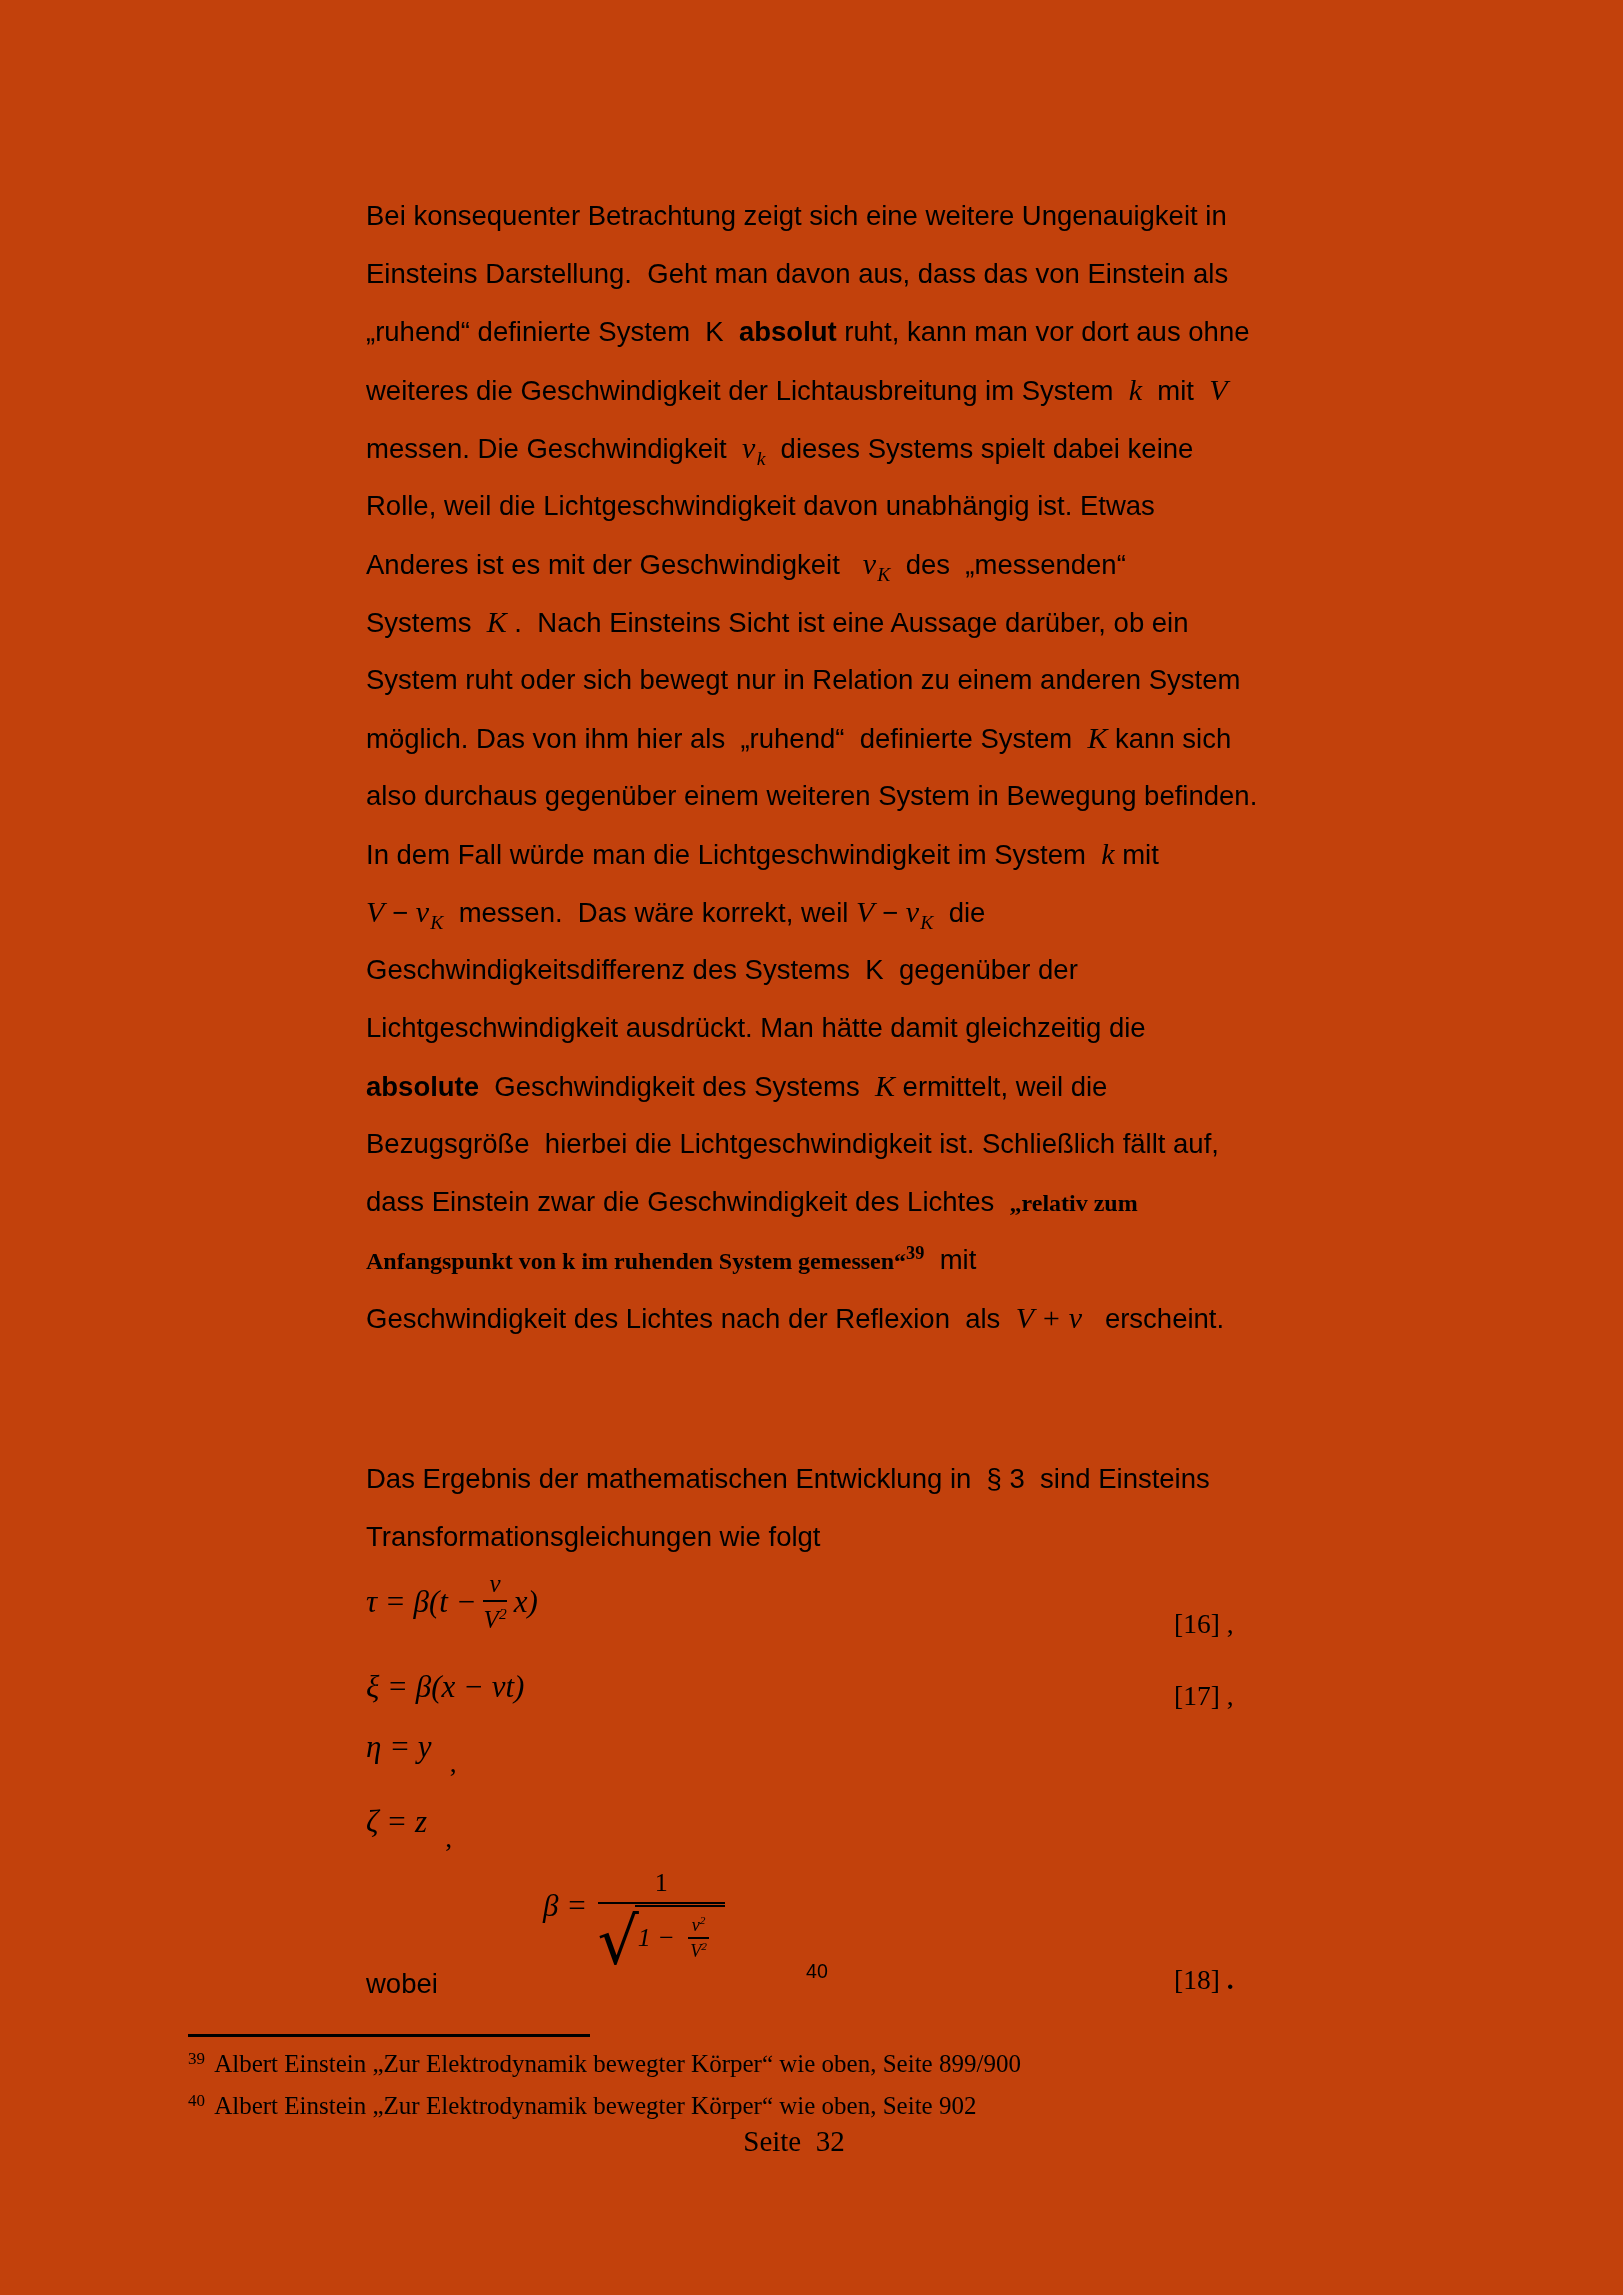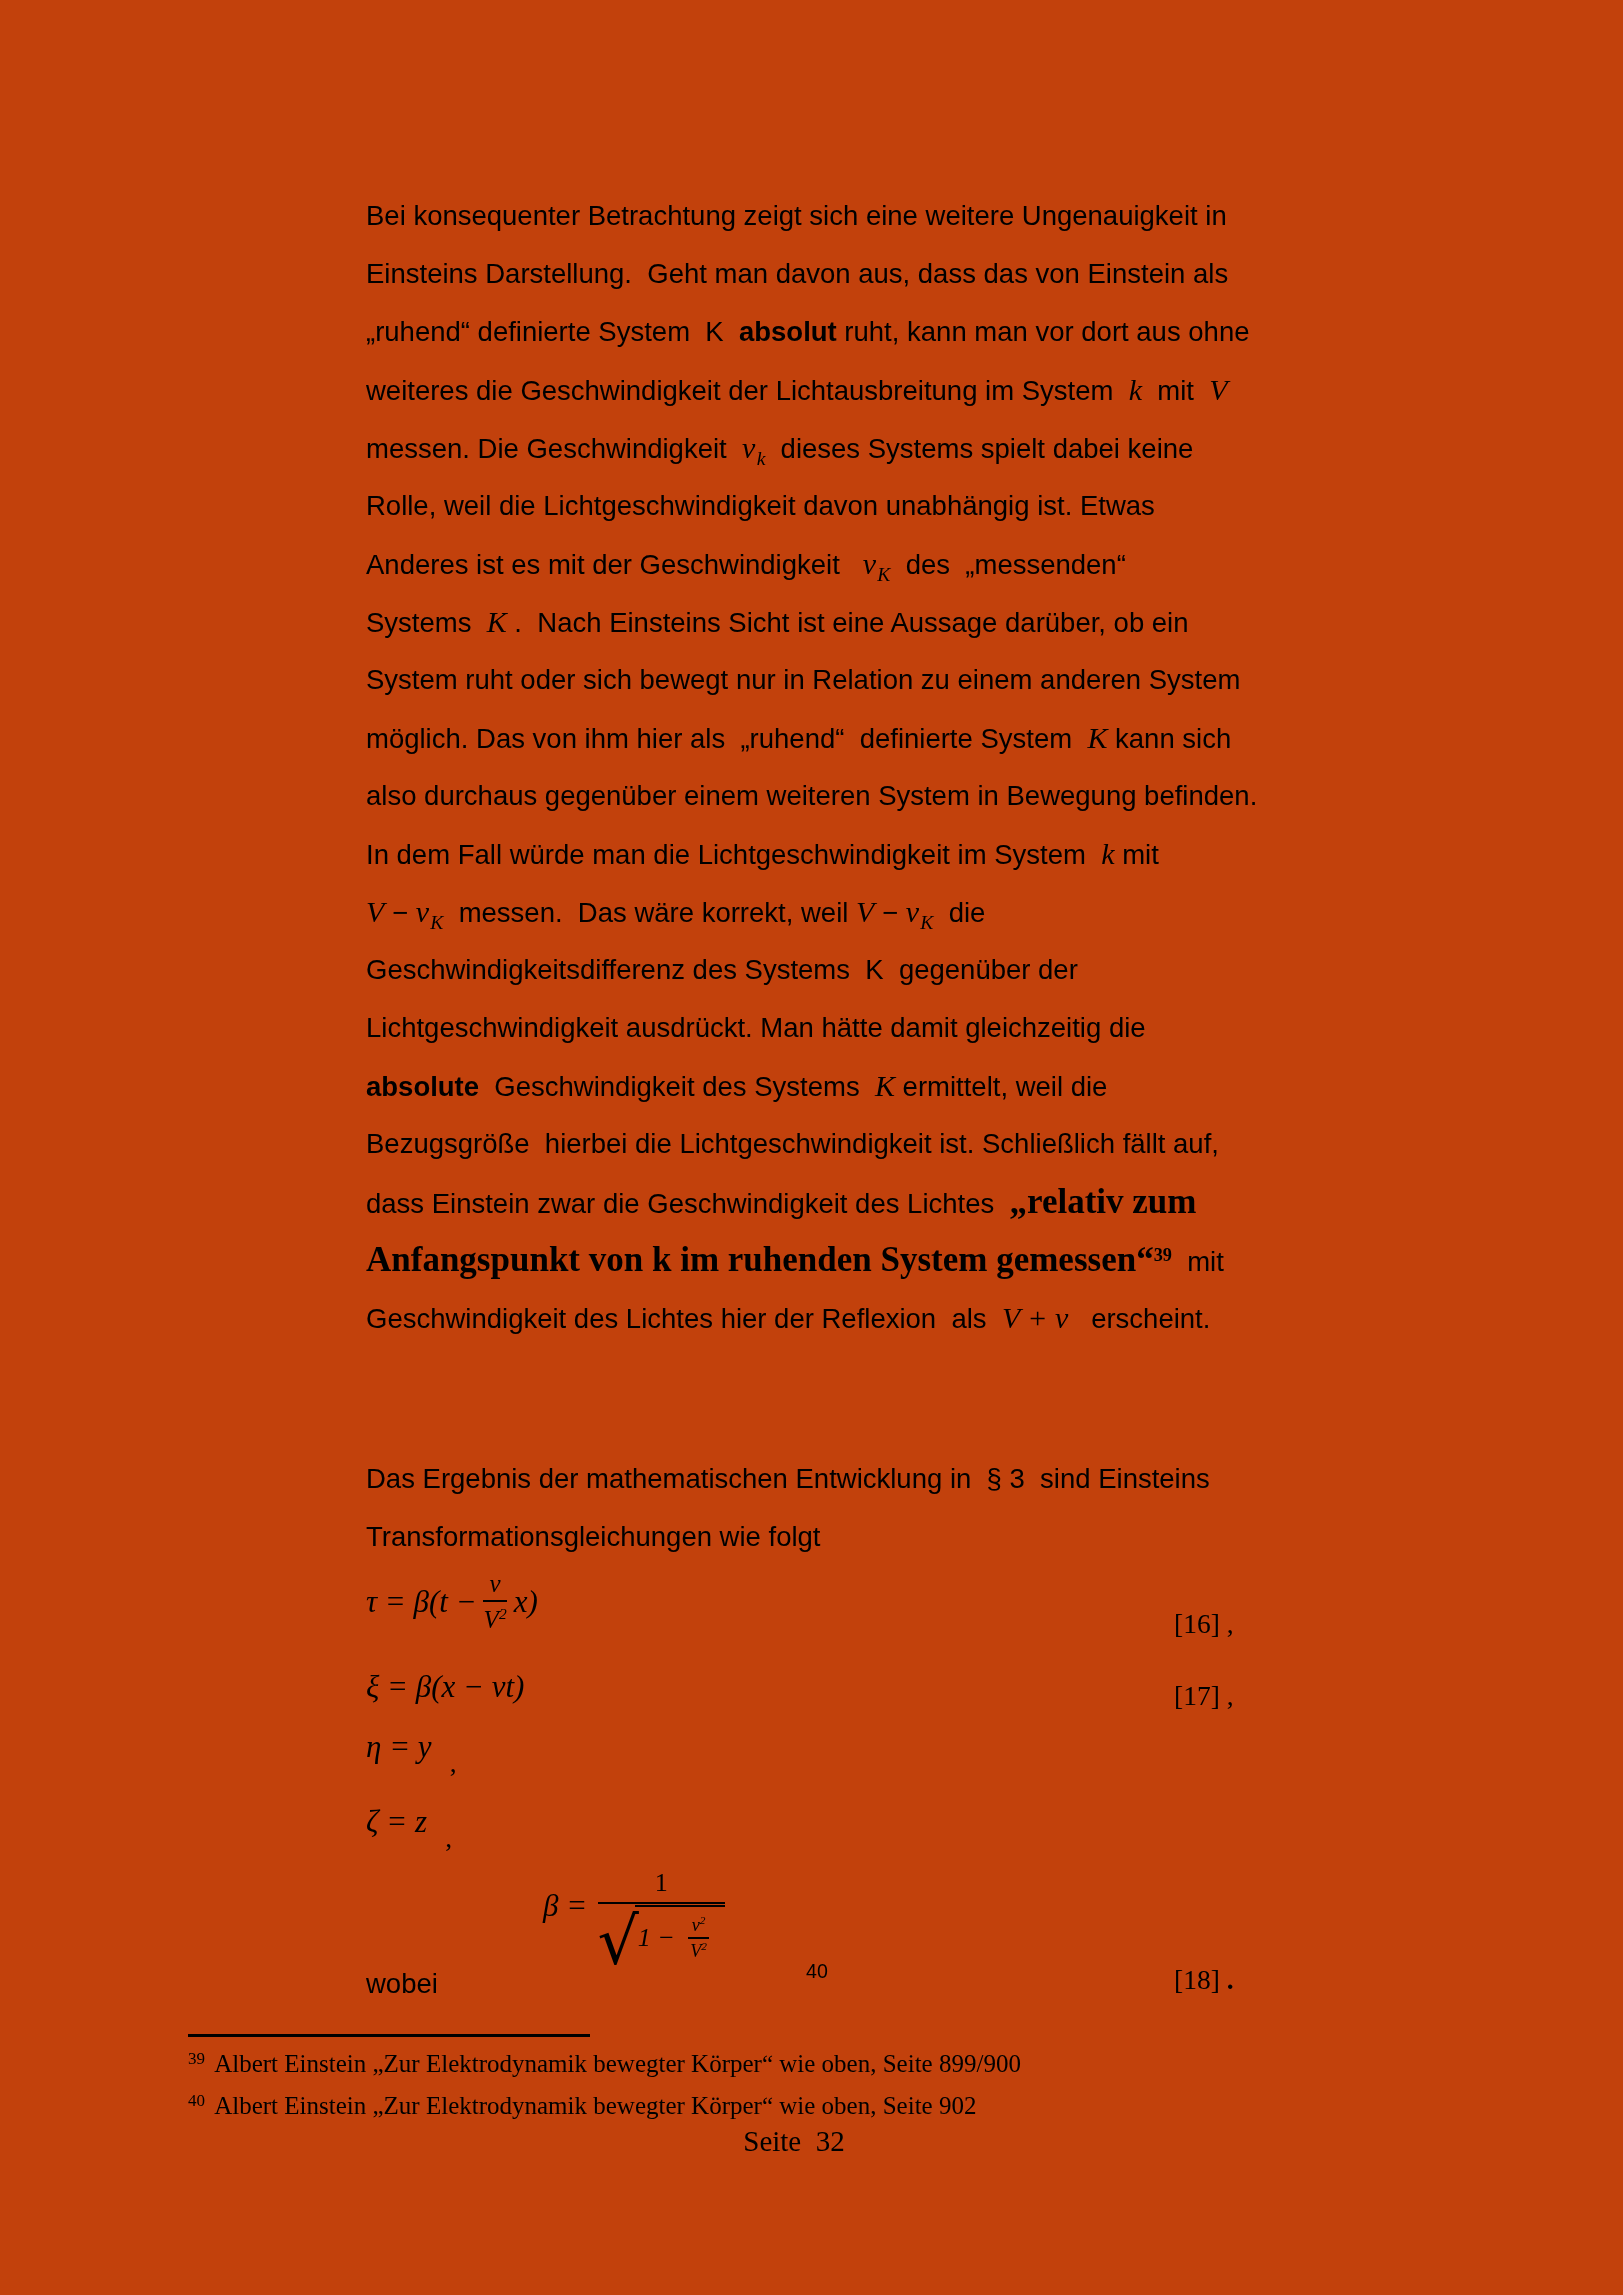--- a/index.html
+++ b/index.html
@@ -14,21 +14,21 @@
   
   .para{position:absolute;left:366px;width:1086px;
         font:27.5px/58px "Liberation Sans", sans-serif;}
   .p1{top:187px;}
   .p2{top:1450px;}
   .tl{height:58px;line-height:58px;white-space:pre;}
   .b{font-weight:bold;}
   .mi{font-family:"Liberation Serif", serif;font-style:italic;font-size:30px;}
   .msub{font-family:"Liberation Serif", serif;font-style:italic;font-size:19.6px;
         position:relative;top:6.5px;margin-left:1.3px;}
-  .bq{font-family:"Liberation Serif", serif;font-weight:bold;font-size:35px;}
+  .bq{font-family:"Liberation Serif", serif;font-weight:bold;font-size:24px;}
   .bqsup{font-family:"Liberation Serif", serif;font-weight:bold;font-size:18.3px;
          position:relative;top:-10.5px;}
   
   .eq{position:absolute;display:flex;align-items:center;white-space:pre;}
   .eqtxt{font:italic 31px "Liberation Serif", serif;}
   .eqtxt2{font:italic 26px "Liberation Serif", serif;}
   .frac{display:inline-flex;flex-direction:column;align-items:center;
         margin:0 6.5px;vertical-align:middle;}
   .frac .fnum{font:italic 25px "Liberation Serif", serif;
               border-bottom:2.6px solid #000;padding:0 6.5px 2.6px 6.5px;text-align:center;}
@@ -83,21 +83,21 @@
       <div class="tl"><span>möglich. Das von ihm hier als  „ruhend“  definierte System  </span><span class="mi">K</span><span> kann sich</span></div>
       <div class="tl"><span>also durchaus gegenüber einem weiteren System in Bewegung befinden.</span></div>
       <div class="tl"><span>In dem Fall würde man die Lichtgeschwindigkeit im System  </span><span class="mi">k</span><span> mit</span></div>
       <div class="tl"><span class="mi">V</span><span> − </span><span class="mi">v</span><span class="msub">K</span><span>  messen.  Das wäre korrekt, weil </span><span class="mi">V</span><span> − </span><span class="mi">v</span><span class="msub">K</span><span>  die</span></div>
       <div class="tl"><span>Geschwindigkeitsdifferenz des Systems  K  gegenüber der</span></div>
       <div class="tl"><span>Lichtgeschwindigkeit ausdrückt. Man hätte damit gleichzeitig die</span></div>
       <div class="tl"><span class="b">absolute</span><span>  Geschwindigkeit des Systems  </span><span class="mi">K</span><span> ermittelt, weil die</span></div>
       <div class="tl"><span>Bezugsgröße  hierbei die Lichtgeschwindigkeit ist. Schließlich fällt auf,</span></div>
       <div class="tl"><span>dass Einstein zwar die Geschwindigkeit des Lichtes  </span><span class="bq">„relativ zum</span></div>
       <div class="tl"><span class="bq">Anfangspunkt von k im ruhenden System gemessen“</span><span class="bqsup">39</span><span>  mit</span></div>
-      <div class="tl"><span>Geschwindigkeit des Lichtes hier der Reflexion  als  </span><span class="mi">V + v</span><span>   erscheint.</span></div>
+      <div class="tl"><span>Geschwindigkeit des Lichtes nach der Reflexion  als  </span><span class="mi">V + v</span><span>   erscheint.</span></div>
     </div>
 
   <div class="para p2">
       <div class="tl"><span>Das Ergebnis der mathematischen Entwicklung in  § 3  sind Einsteins</span></div>
       <div class="tl"><span>Transformationsgleichungen wie folgt</span></div>
     </div>
 
   <div class="eq" id="eq16">
     <span class="eqtxt">τ = β(t −</span>
     <span class="frac">

